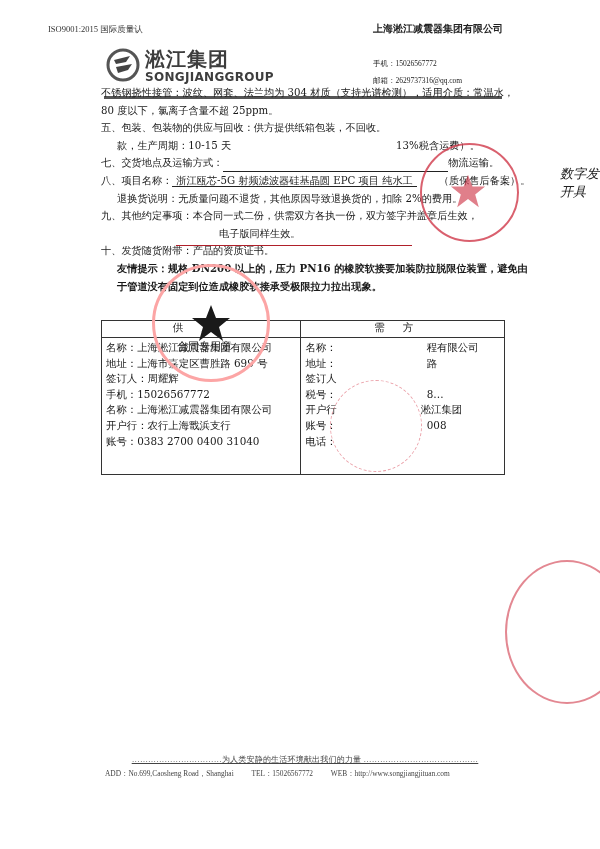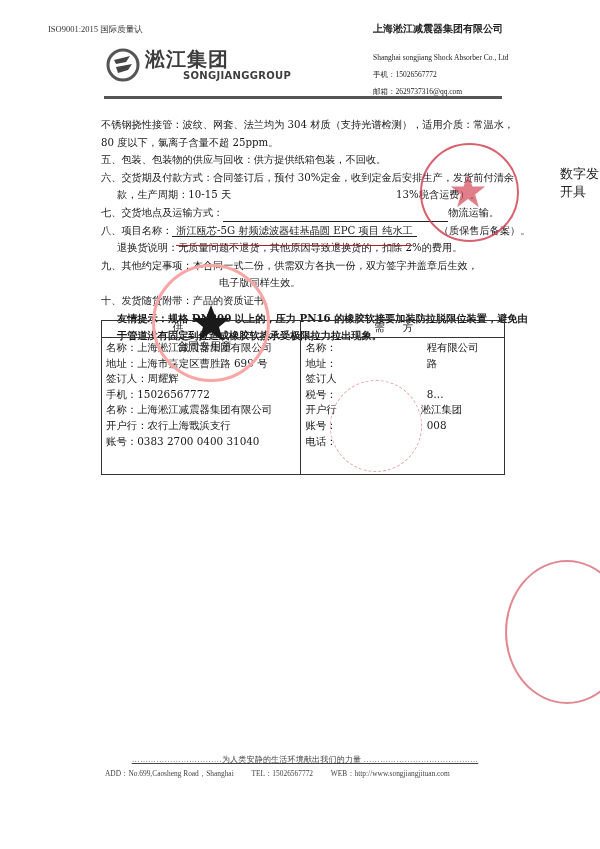--- a/index.html
+++ b/index.html
@@ -4,42 +4,42 @@
 <style>
   html, body { margin: 0; padding: 0; background: #ffffff; }
   body { width: 600px; height: 849px; position: relative; overflow: hidden;
          font-family: "DejaVu Serif", "Liberation Serif", serif; color: #1a1a1a; }
   .abs { position: absolute; }
   .iso { left: 48px; top: 24px; font-size: 8.5px; color: #333; font-family: "Liberation Serif", serif; }
   .logo { left: 106px; top: 48px; display: flex; align-items: flex-start; }
   .logo-mark { width: 34px; height: 34px; }
   .logo-text { margin-left: 5px; }
   .logo-cn { font-family: "DejaVu Sans", sans-serif; font-weight: bold; font-size: 20px; color: #3d3d3d; letter-spacing: 1px; line-height: 22px; }
-  .logo-en { font-family: "DejaVu Sans", sans-serif; font-weight: bold; font-size: 10px; color: #3d3d3d; letter-spacing: 0.3px; margin-left: 38px; }
+  .logo-en { font-family: "DejaVu Sans", sans-serif; font-weight: bold; font-size: 12px; color: #3d3d3d; letter-spacing: 0.3px; }
   .co { left: 373px; top: 22px; font-family: "Liberation Serif", serif; color: #222; }
-  .co-cn { font-family: "DejaVu Sans", sans-serif; font-size: 10px; font-weight: bold; margin-bottom: 13px; }
+  .co-cn { font-family: "DejaVu Sans", sans-serif; font-size: 10px; font-weight: bold; margin-bottom: 19px; }
   .co-line { font-size: 7.5px; line-height: 17px; }
   .rule { left: 104px; top: 96px; width: 398px; height: 3px; background: #555; }
-  .body-text { left: 101px; top: 116px; width: 420px; font-size: 10.2px; line-height: 17.6px; font-family: "DejaVu Serif", serif; }
+  .body-text { left: 101px; top: 84px; width: 420px; font-size: 10.2px; line-height: 17.6px; font-family: "DejaVu Serif", serif; }
   .body-text p { margin: 0; white-space: nowrap; }
   .ind1 { padding-left: 16px; }
   .ind2 { padding-left: 118px; }
   .uline { border-bottom: 1px solid #222; display: inline-block; min-width: 225px; height: 12px; vertical-align: bottom; }
   .proj { color: #222; border-bottom: 1px solid #222; padding: 0 4px; }
   .red-ul { position: absolute; height: 1px; background: #b0202a; }
   .bold { font-weight: bold; }
   table.sign { position: absolute; left: 101px; top: 320px; width: 404px; height: 155px; border-collapse: collapse; font-size: 10.4px; font-family: "DejaVu Serif", serif; }
   table.sign td, table.sign th { border: 1px solid #333; vertical-align: top; padding: 0; }
   table.sign th { font-weight: normal; height: 16px; text-align: center; font-size: 10.5px; letter-spacing: 18px; }
   .cell-list { padding: 2px 4px; line-height: 15.6px; white-space: nowrap; }
   .stamp-black { left: 152px; top: 264px; width: 112px; height: 112px; border: 3px solid #fca5a5; border-radius: 50%; }
   .stamp-red { left: 420px; top: 143px; width: 95px; height: 95px; border: 2px solid #d0394a; border-radius: 50%; opacity: 0.8; }
   .stamp-red2 { left: 505px; top: 560px; width: 120px; height: 140px; border: 2px solid #d0394a; border-radius: 50%; opacity: 0.6; }
   .stamp-red3 { left: 330px; top: 380px; width: 90px; height: 90px; border: 1.5px dashed #d84c5b; border-radius: 50%; opacity: 0.5; }
-  .sig { left: 512px; top: 165px; font-family: "DejaVu Sans", sans-serif; font-size: 13px; color: #222; padding-left: 48px; }
+  .sig { left: 512px; top: 165px; font-family: "DejaVu Sans", sans-serif; font-size: 13px; font-style: italic; color: #222; padding-left: 48px; }
   .footer { left: 105px; top: 754px; width: 400px; font-family: "Liberation Serif", serif; color: #444; }
   .footer-slogan { font-size: 8px; text-align: center; white-space: nowrap; letter-spacing: 0.2px; text-decoration: underline; }
   .footer-contact { font-size: 7.4px; margin-top: 4px; white-space: nowrap; }
   .footer-contact span { margin-right: 16px; }
 </style>
 </head>
 <body>
 
 <div class="abs iso">ISO9001:2015 国际质量认</div>
 
@@ -50,32 +50,30 @@
     <path d="M10 19 L26 16 L22 22 L12 25 Z" fill="#444"></path>
   </svg>
   <div class="logo-text">
     <div class="logo-cn">淞江集团</div>
     <div class="logo-en">SONGJIANGGROUP</div>
   </div>
 </div>
 
 <div class="abs co">
   <div class="co-cn">上海淞江减震器集团有限公司</div>
-  <div class="co-line">Shanghai songjiang Shock Absorber Co., Ltd</div>
   <div class="co-line">手机：15026567772</div>
   <div class="co-line">邮箱：2629737316@qq.com</div>
 </div>
 
 <div class="abs rule"></div>
 
 <div class="abs body-text">
   <p>不锈钢挠性接管：波纹、网套、法兰均为 304 材质（支持光谱检测），适用介质：常温水，</p>
   <p>80 度以下，氯离子含量不超 25ppm。</p>
   <p>五、包装、包装物的供应与回收：供方提供纸箱包装，不回收。</p>
-  <p>六、交货期及付款方式：合同签订后，预付 30%定金，收到定金后安排生产，发货前付清余</p>
   <p class="ind1"><span>款，生产周期：10-15 天</span><span style="display:inline-block;width:165px"></span><span>13%税含运费）。</span></p>
   <p><span>七、交货地点及运输方式：</span><span class="uline"></span><span>物流运输。</span></p>
   <p><span>八、项目名称：</span><span class="proj">浙江瓯芯-5G 射频滤波器硅基晶圆 EPC 项目 纯水工</span><span style="display:inline-block;width:22px"></span><span>（质保售后备案）。</span></p>
   <p class="ind1">退换货说明：无质量问题不退货，其他原因导致退换货的，扣除 2%的费用。</p>
   <p>九、其他约定事项：本合同一式二份，供需双方各执一份，双方签字并盖章后生效，</p>
   <p class="ind2">电子版同样生效。</p>
   <p>十、发货随货附带：产品的资质证书。</p>
   <p class="ind1 bold">友情提示：规格 DN200 以上的，压力 PN16 的橡胶软接要加装防拉脱限位装置，避免由</p>
   <p class="ind1 bold">于管道没有固定到位造成橡胶软接承受极限拉力拉出现象。</p>
 </div>

